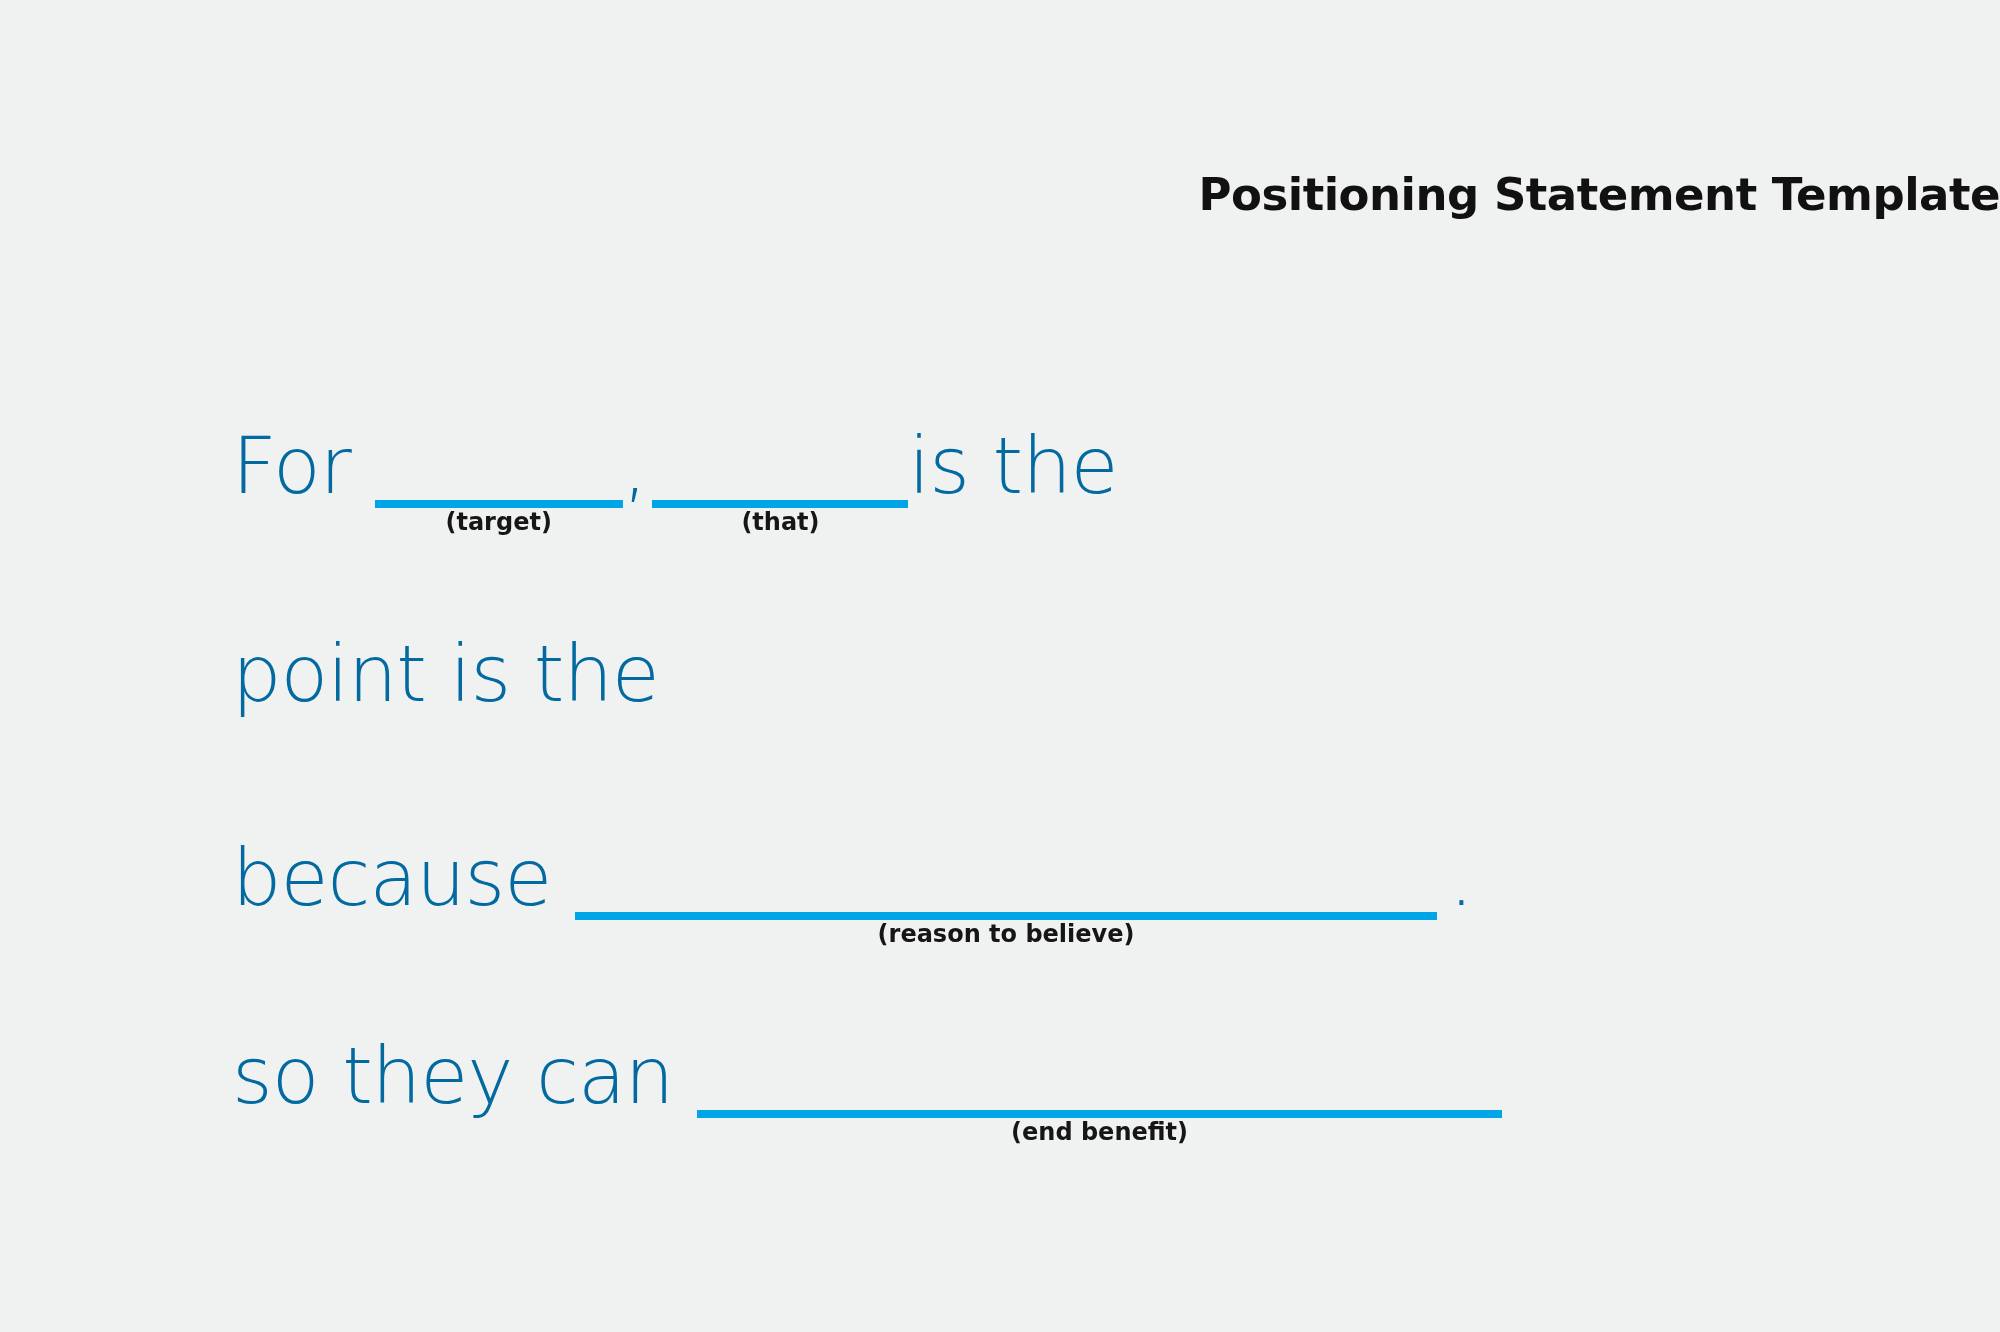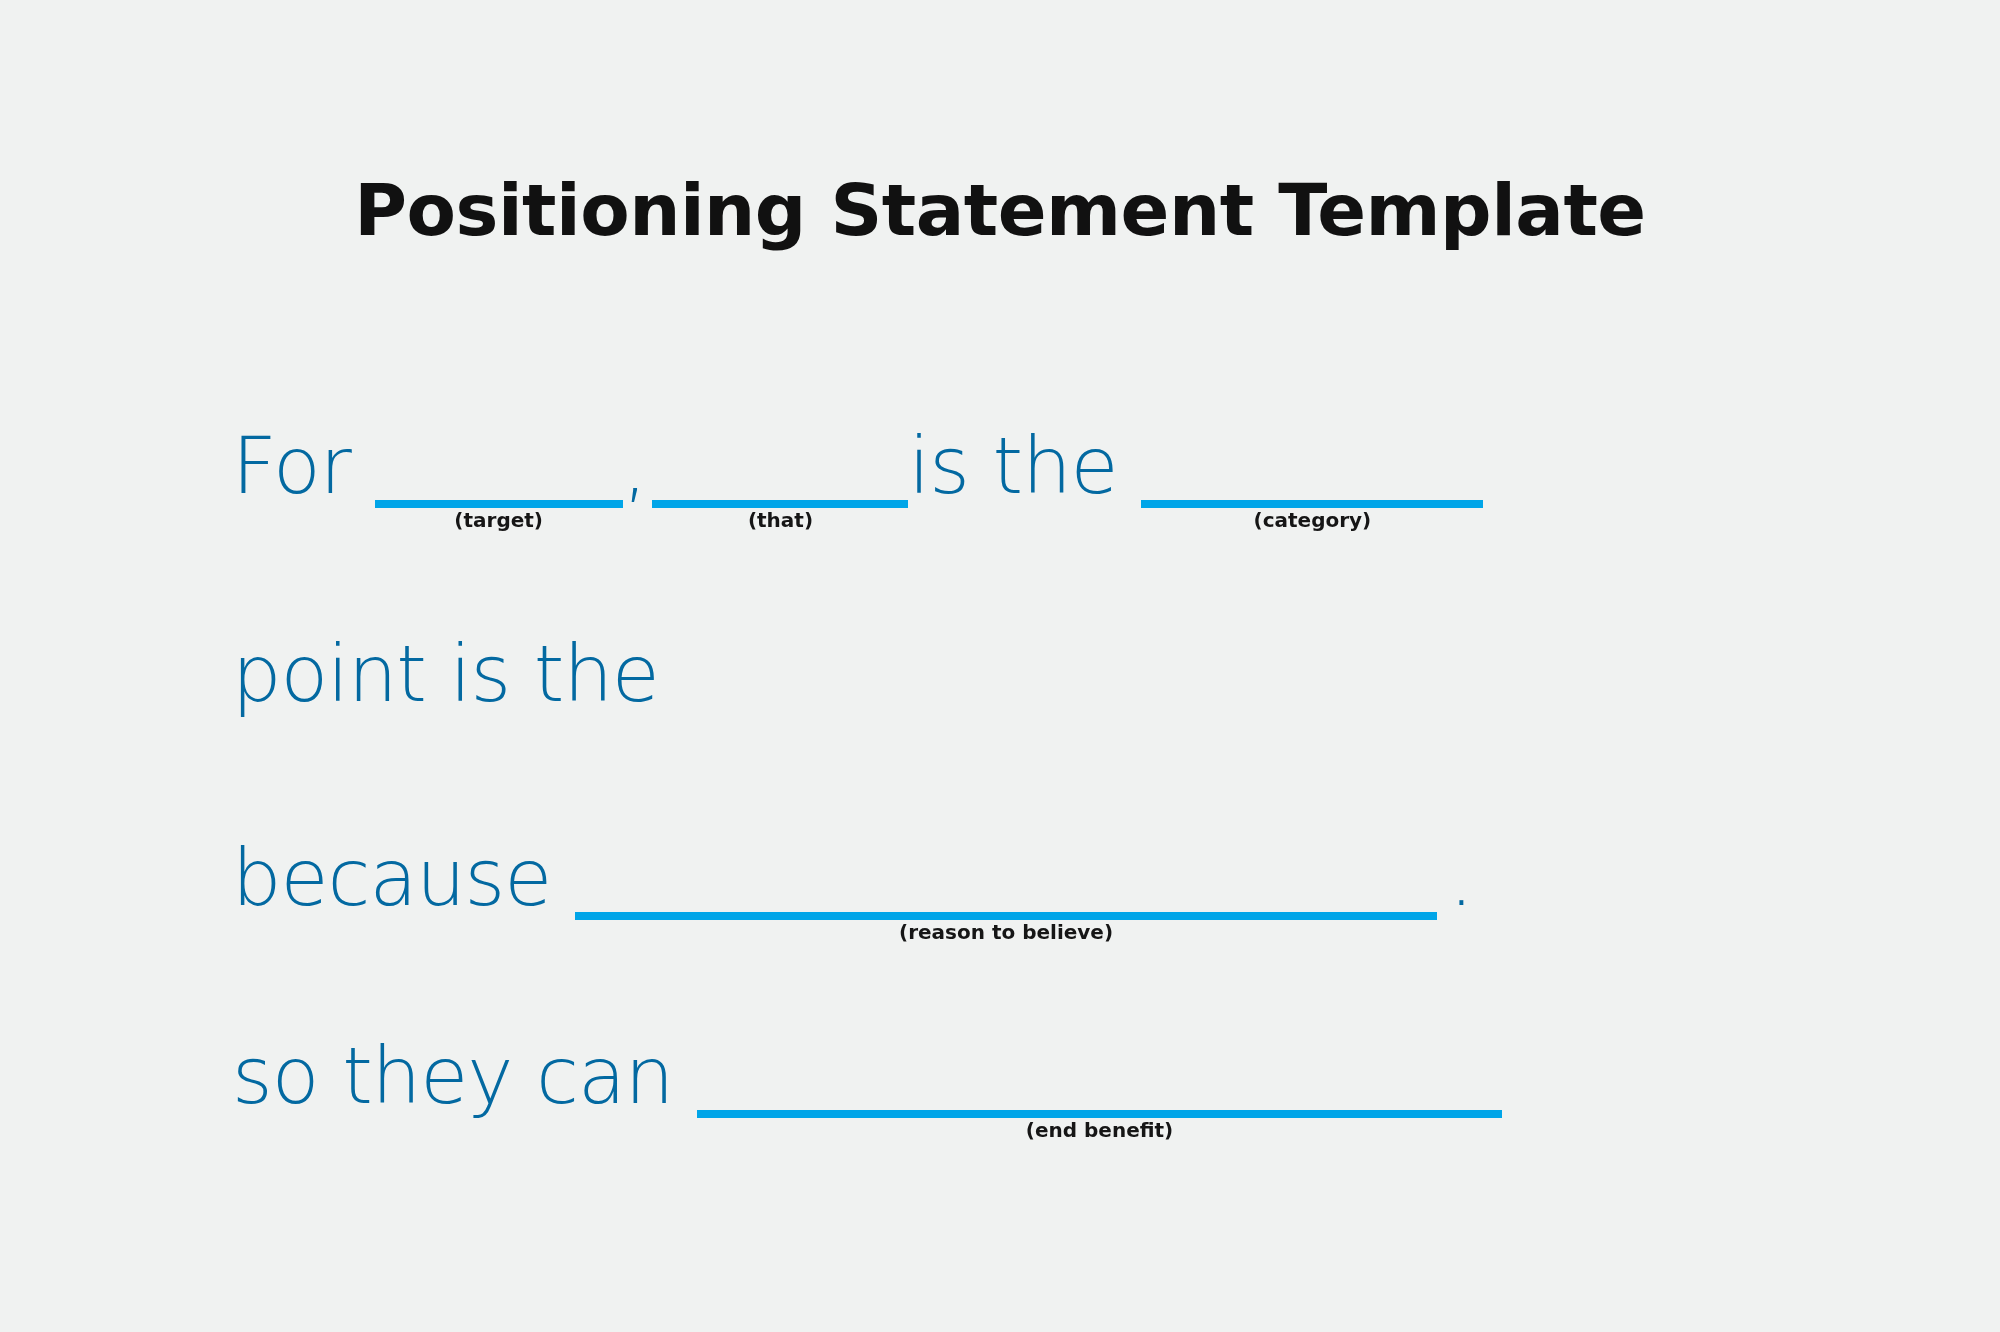--- a/index.html
+++ b/index.html
@@ -14,24 +14,24 @@
     overflow: hidden;
     position: relative;
   }
 
   
   .title {
     position: absolute;
     top: 168px;
     left: 0;
     width: 2000px;
-    text-align: center;
+    text-align: right;
     font-family: "DejaVu Sans", sans-serif;
     font-weight: 700;
-    font-size: 72px;
+    font-size: 45px;
     letter-spacing: -0.5px;
     color: #111111;
     white-space: nowrap;
   }
 
   
   .template {
     position: absolute;
     left: 232px;
     top: 408px;
@@ -68,21 +68,21 @@
   }
 
   .hint {
     position: absolute;
     top: 80px;
     left: 0;
     width: 100%;
     text-align: center;
     font-family: "DejaVu Sans", sans-serif;
     font-weight: 700;
-    font-size: 20px;
+    font-size: 24px;
     color: #161616;
     white-space: nowrap;
   }
 
   
   .l1 .blank-target   { width: 248px; }
   .l1 .blank-brand    { width: 256px; }
   .l1 .blank-category { width: 342px; }
 
   .l2 .blank-pod      { width: 845px; }
@@ -114,23 +114,20 @@
       </span>
 
       <span class="word comma">,</span>
 
       <span class="blank blank-brand">
         <span class="hint">(that)</span>
       </span>
 
       <span class="word">is the </span>
 
-      <span class="blank blank-category">
-        <span class="hint">(category)</span>
-      </span>
     </div>
   </div>
 
   <div class="line l2">
     <div class="row">
       <span class="word">point is the </span>
 
     </div>
   </div>
 

